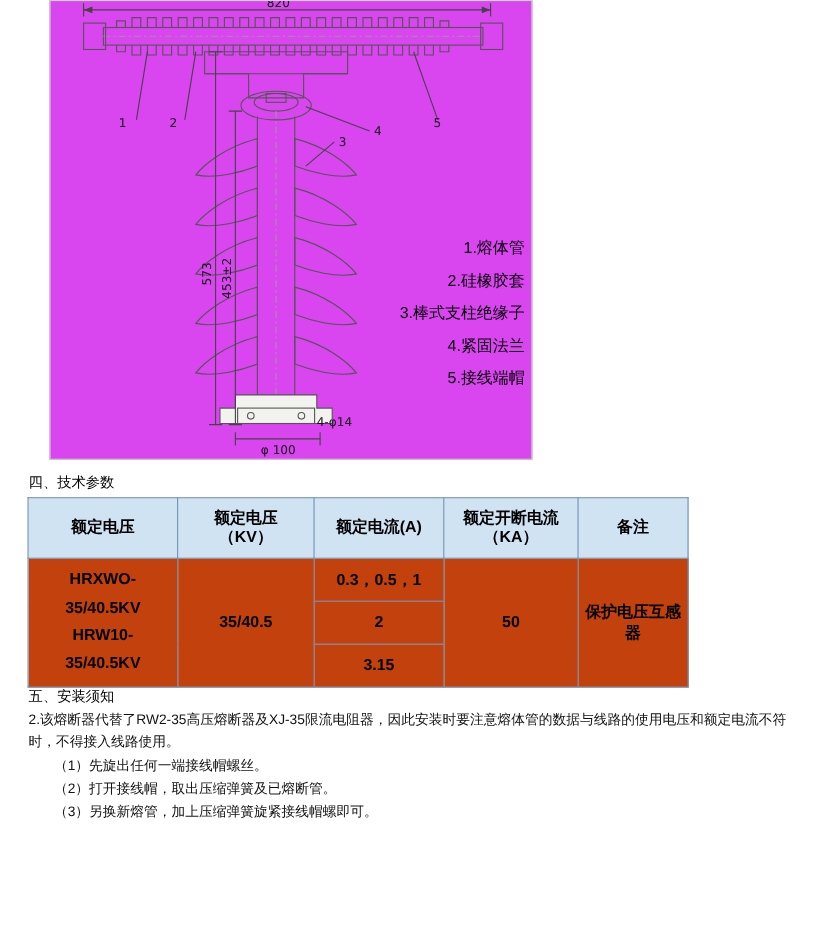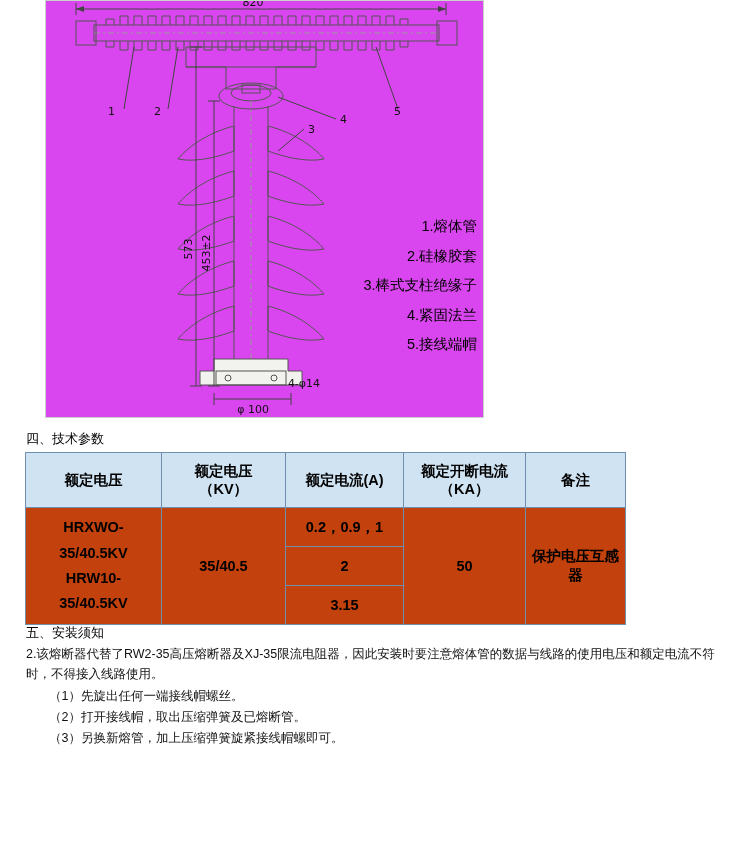--- a/index.html
+++ b/index.html
@@ -285,21 +285,21 @@
   </thead>
   <tbody>
     <tr>
       <td rowspan="3" class="cell-model">
         <div>HRXWO-</div>
         <div>35/40.5KV</div>
         <div>HRW10-</div>
         <div>35/40.5KV</div>
       </td>
       <td rowspan="3">35/40.5</td>
-      <td class="cell-tall">0.2，0.9，1</td>
+      <td class="cell-tall">0.3，0.5，1</td>
       <td rowspan="3">50</td>
       <td rowspan="3">保护电压互感器</td>
     </tr>
     <tr>
       <td class="cell-tall">2</td>
     </tr>
     <tr>
       <td class="cell-tall">3.15</td>
     </tr>
   </tbody>

